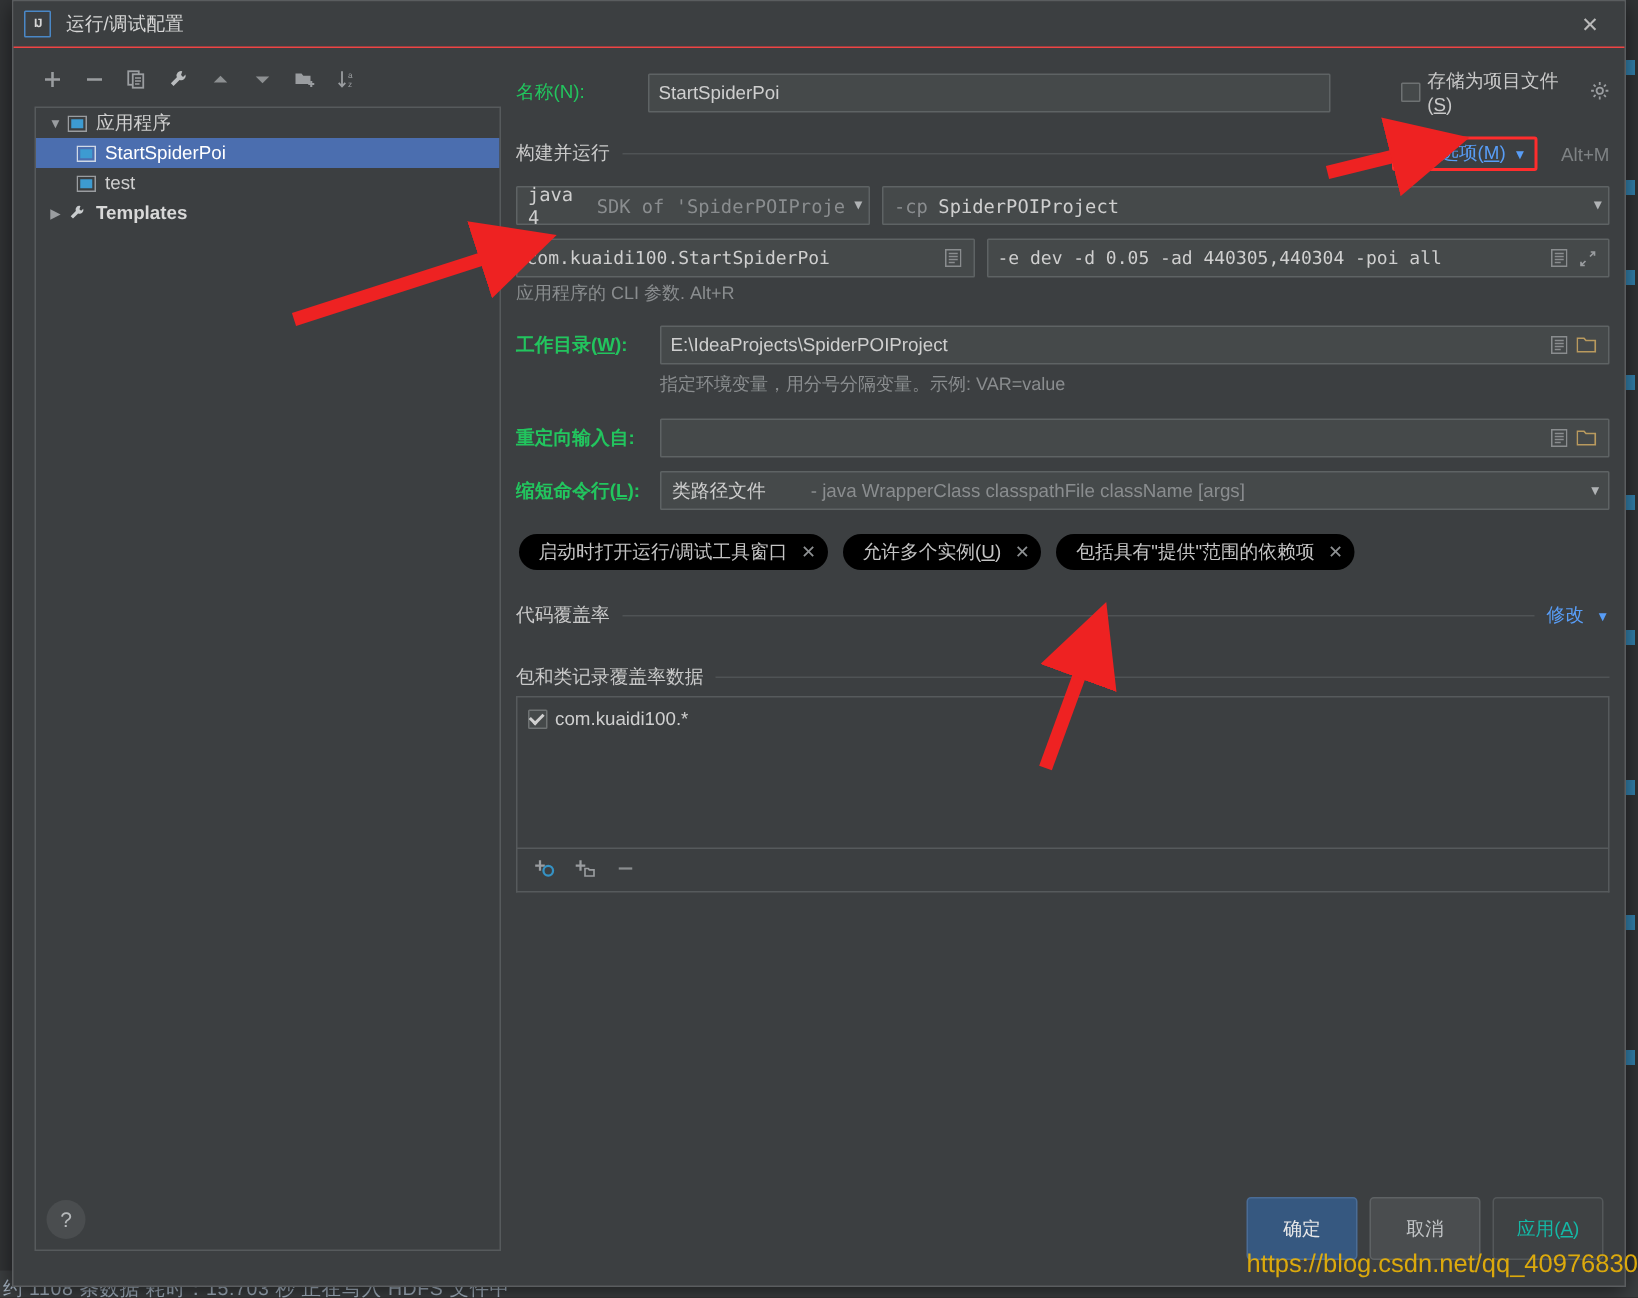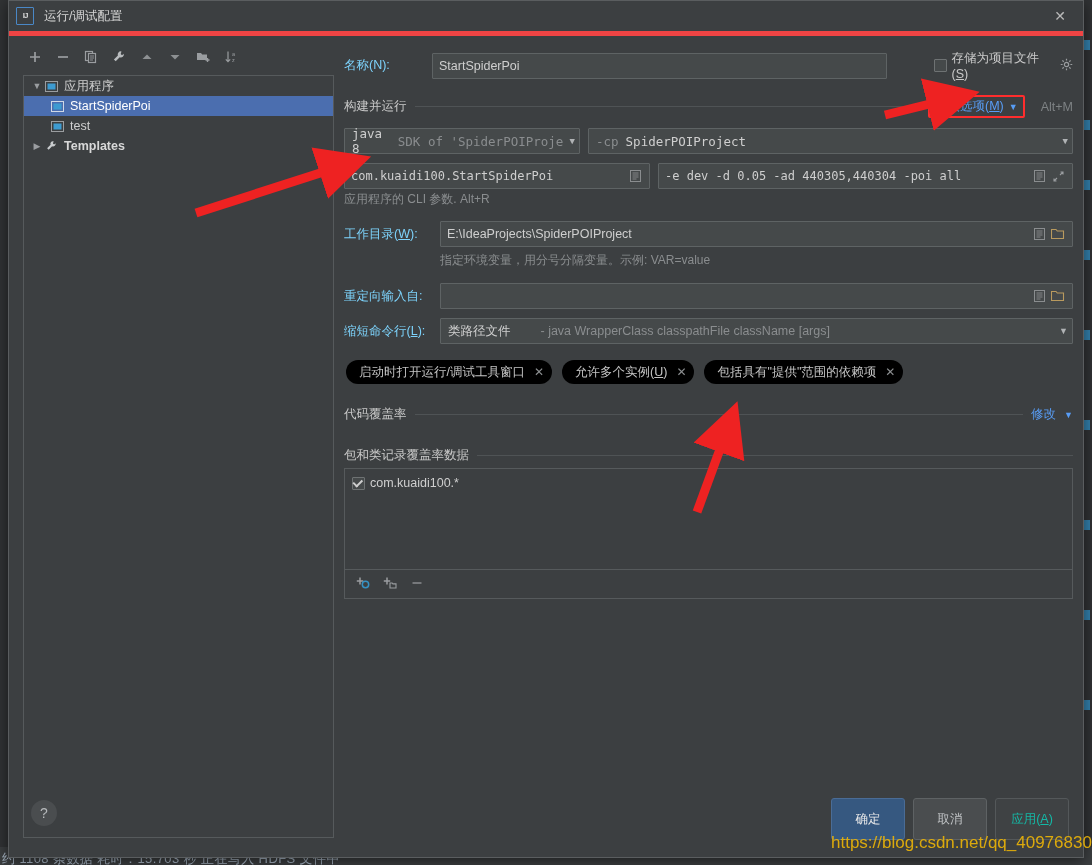--- a/index.html
+++ b/index.html
@@ -19,21 +19,21 @@
   #ide-bg .bg-right-strip{position:absolute;right:0;top:0;width:12px;height:865px;background:#313335;}
   #ide-bg .bg-mark{position:absolute;right:2px;width:7px;height:10px;background:#3592c4;opacity:.85;}
 
   
   #dialog{
     position:absolute;left:8px;top:0;width:1076px;height:858px;
     background:#3c3f41;border:1px solid #5a5d5f;box-sizing:border-box;
     box-shadow:0 3px 14px rgba(0,0,0,.55);
   }
   .titlebar{height:30px;background:#3c3f41;display:flex;align-items:center;
-            border-bottom:5px solid #ef4444;position:relative;}
+            border-bottom:1px solid #ef4444;position:relative;}
   .ij-logo{width:16px;height:16px;margin-left:7px;border:1px solid #4a88c7;
            background:#3c3f41;border-radius:1px;display:flex;align-items:center;justify-content:center;
            font-size:8px;font-weight:bold;color:#d8d8d8;line-height:1;letter-spacing:-1px;}
   .title-text{margin-left:10px;font-size:12.5px;color:#d6d6d6;}
   .win-close{position:absolute;right:0;top:0;width:46px;height:30px;display:flex;
              align-items:center;justify-content:center;color:#b9b9b9;font-size:14px;}
 
   .body-wrap{display:flex;height:783px;}
   
   .left-pane{width:325px;padding:8px 0 0 14px;box-sizing:border-box;}
@@ -45,22 +45,22 @@
   .trow.sel{background:#4b6eaf;color:#ffffff;}
   .twist{width:14px;display:flex;align-items:center;justify-content:center;color:#9a9da0;font-size:9px;}
   .ticon{width:15px;height:13px;margin-right:5px;flex:none;display:flex;align-items:center;justify-content:center;}
   .ind1{padding-left:6px;}
   .ind2{padding-left:26px;}
   .bold{font-weight:bold;color:#d8d8d8;}
 
   
   .right-pane{flex:1;padding:14px 10px 0 10px;box-sizing:border-box;position:relative;}
   .row{display:flex;align-items:center;margin-bottom:9px;}
-  .lbl{width:88px;flex:none;font-size:12.5px;color:#7dd3fc;}
-  .lbl.w100{width:96px;}
+  .lbl{width:88px;flex:none;font-size:12.5px;color:#22c55e;}
+  .lbl.w100{width:96px;font-weight:bold;}
   u{text-decoration:underline;}
 
   .tf{background:#45494a;border:1px solid #5e6364;box-sizing:border-box;height:26px;
       display:flex;align-items:center;padding:0 6px;color:#cfcfcf;font-size:12.5px;border-radius:1px;}
   .tf.mono{font-family:"DejaVu Sans Mono","Liberation Mono",monospace;font-size:12px;}
   .tf .val{flex:1;overflow:hidden;white-space:nowrap;text-overflow:ellipsis;}
   .tf .ico{width:16px;display:flex;align-items:center;justify-content:center;color:#8a8d8f;margin-left:3px;flex:none;}
 
   .sep-title{display:flex;align-items:center;gap:8px;margin:4px 0 10px 0;}
   .sep-title .t{font-size:12.5px;color:#c9c9c9;white-space:nowrap;}
@@ -263,21 +263,21 @@
         <span class="line"></span>
         <span class="hl-box">
           <span class="modify-link">修改选项(<u>M</u>)</span>
           <span style="color:#589df6;font-size:9px;margin-left:5px;">▼</span>
         </span>
         <span class="altm">Alt+M</span>
       </div>
 
       <div class="row" style="margin-bottom:9px;">
         <div class="combo mono" style="width:236px;">
-          <span>java 8</span>
+          <span>java 4</span>
           <span class="gray" style="margin-left:6px;overflow:hidden;white-space:nowrap;">SDK of 'SpiderPOIProject'</span>
           <span class="caret">▼</span>
         </div>
         <div class="combo mono" style="flex:1;margin-left:8px;">
           <span class="gray">-cp</span>
           <span style="margin-left:7px;">SpiderPOIProject</span>
           <span class="caret">▼</span>
         </div>
       </div>
 

